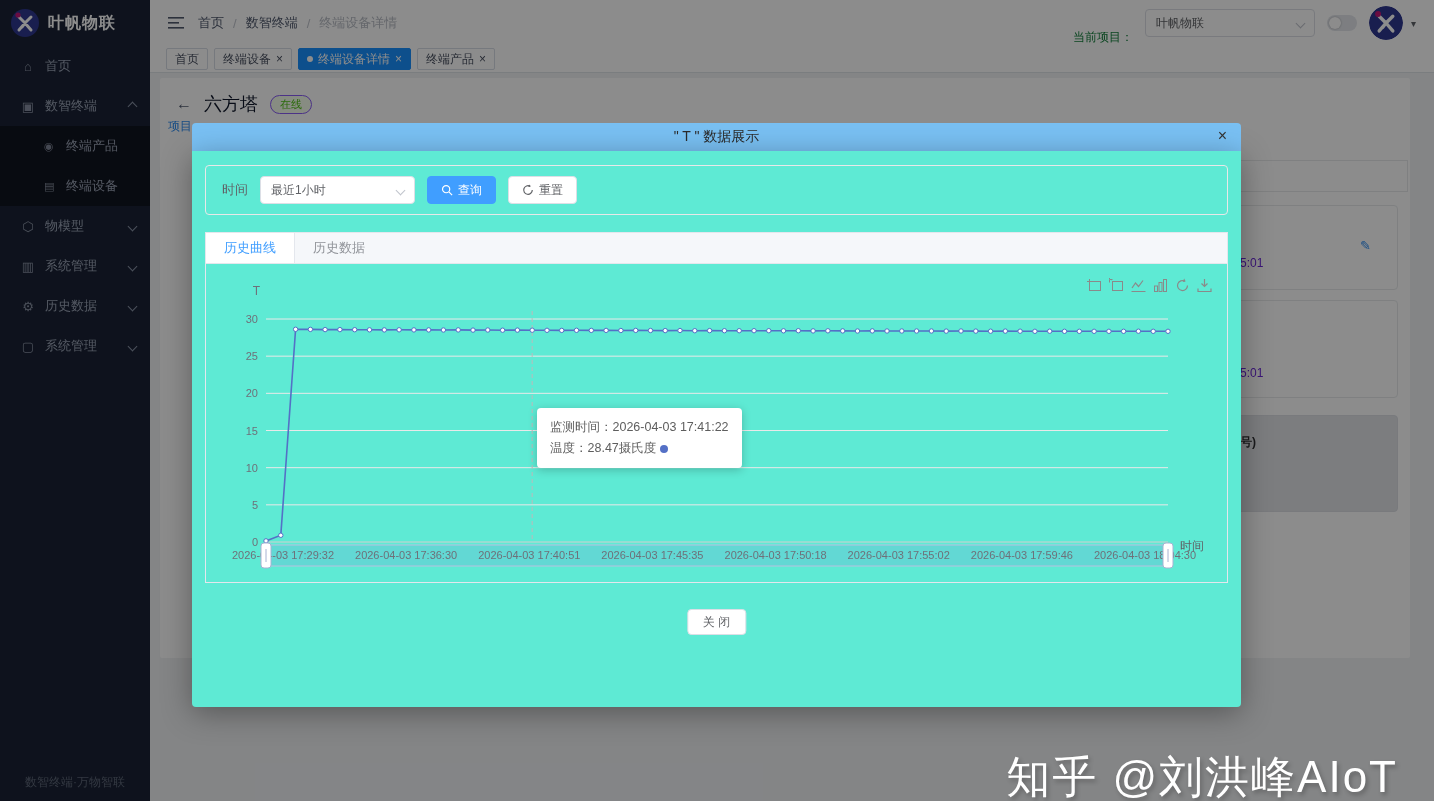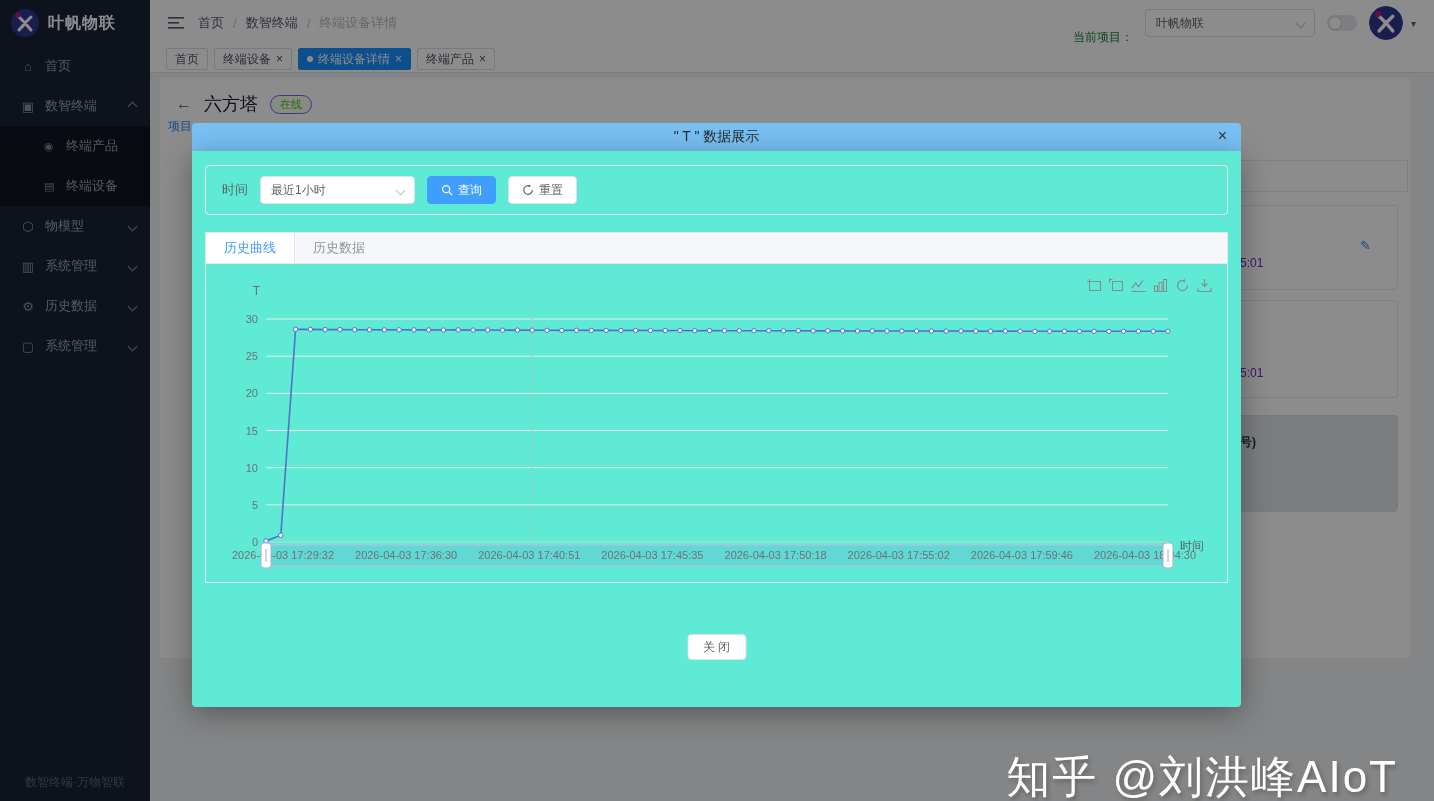--- a/index.html
+++ b/index.html
@@ -67,21 +67,21 @@
   .tabs-box{position:absolute;left:13px;right:13px;top:81px;height:351px;border:1px solid #e4e7ed;box-sizing:border-box;}
   .tabs-header{height:30px;background:#f5f7fa;border-bottom:1px solid #e4e7ed;display:flex;}
   .mtab{padding:0 18px;line-height:29px;font-size:13px;color:#909399;cursor:pointer;}
   .mtab.active{background:#fff;color:#409eff;border-right:1px solid #e4e7ed;height:30px;}
   .chart-wrap{position:absolute;left:0;right:0;top:30px;bottom:0;}
   .chart-toolbar{position:absolute;top:14px;right:14px;display:flex;gap:5px;z-index:2;}
   .tool-ic{width:17px;height:17px;cursor:pointer;}
   .tool-ic svg{display:block;}
   .tooltip{position:absolute;left:331px;top:145px;background:#fff;border-radius:4px;box-shadow:0 2px 10px rgba(0,0,0,.22);padding:9px 13px;z-index:3;font-size:12.5px;color:#5e5e5e;line-height:21px;white-space:nowrap;}
   .tt-dot{display:inline-block;width:8px;height:8px;border-radius:50%;margin-left:4px;vertical-align:middle;}
-  .modal-footer-btn{position:absolute;left:50%;transform:translateX(-50%);top:483px;font-family:Liberation Serif, serif;}
+  .modal-footer-btn{position:absolute;left:50%;transform:translateX(-50%);top:458px;}
   .btn.close-btn{padding:0 15px;height:26px;}
   
   .watermark{position:absolute;right:36px;top:748px;z-index:60;color:#fff;font-size:44px;letter-spacing:2px;text-shadow:2px 3px 4px rgba(0,0,0,.25);}
 </style>
 </head>
 <body>
 
 <div class="sidebar">
   <div class="logo-row">
     <svg width="30" height="30" viewBox="0 0 30 30">
@@ -367,20 +367,26 @@
             <text x="569.6" y="296" text-anchor="middle" fill="#6e7079" font-size="11">2026-04-03 17:50:18</text>
             <text x="692.7" y="296" text-anchor="middle" fill="#6e7079" font-size="11">2026-04-03 17:55:02</text>
             <text x="815.9" y="296" text-anchor="middle" fill="#6e7079" font-size="11">2026-04-03 17:59:46</text>
             <text x="939.0" y="296" text-anchor="middle" fill="#6e7079" font-size="11">2026-04-03 18:04:30</text>
             <text x="974" y="287" fill="#606266" font-size="12">时间</text>
             <rect x="55" y="280" width="10" height="25" rx="3" fill="#fff" stroke="#a8b2d2"></rect>
             <line x1="60" y1="286" x2="60" y2="299" stroke="#a8b2d2"></line>
             <rect x="957" y="280" width="10" height="25" rx="3" fill="#fff" stroke="#a8b2d2"></rect>
             <line x1="962" y1="286" x2="962" y2="299" stroke="#a8b2d2"></line>
           </svg>
+        <div class="tooltip">
+          <div>监测时间：2026-04-03 17:41:22</div>
+          <div>
+            <span>温度：</span><span>28.47摄氏度</span><span id="tt-dot" class="tt-dot" style="background: rgb(84, 112, 198);"></span>
+          </div>
+        </div>
       </div>
     </div>
 
     <div class="modal-footer-btn">
       <div class="btn close-btn">
         <span>关 闭</span>
       </div>
     </div>
 
   </div>

